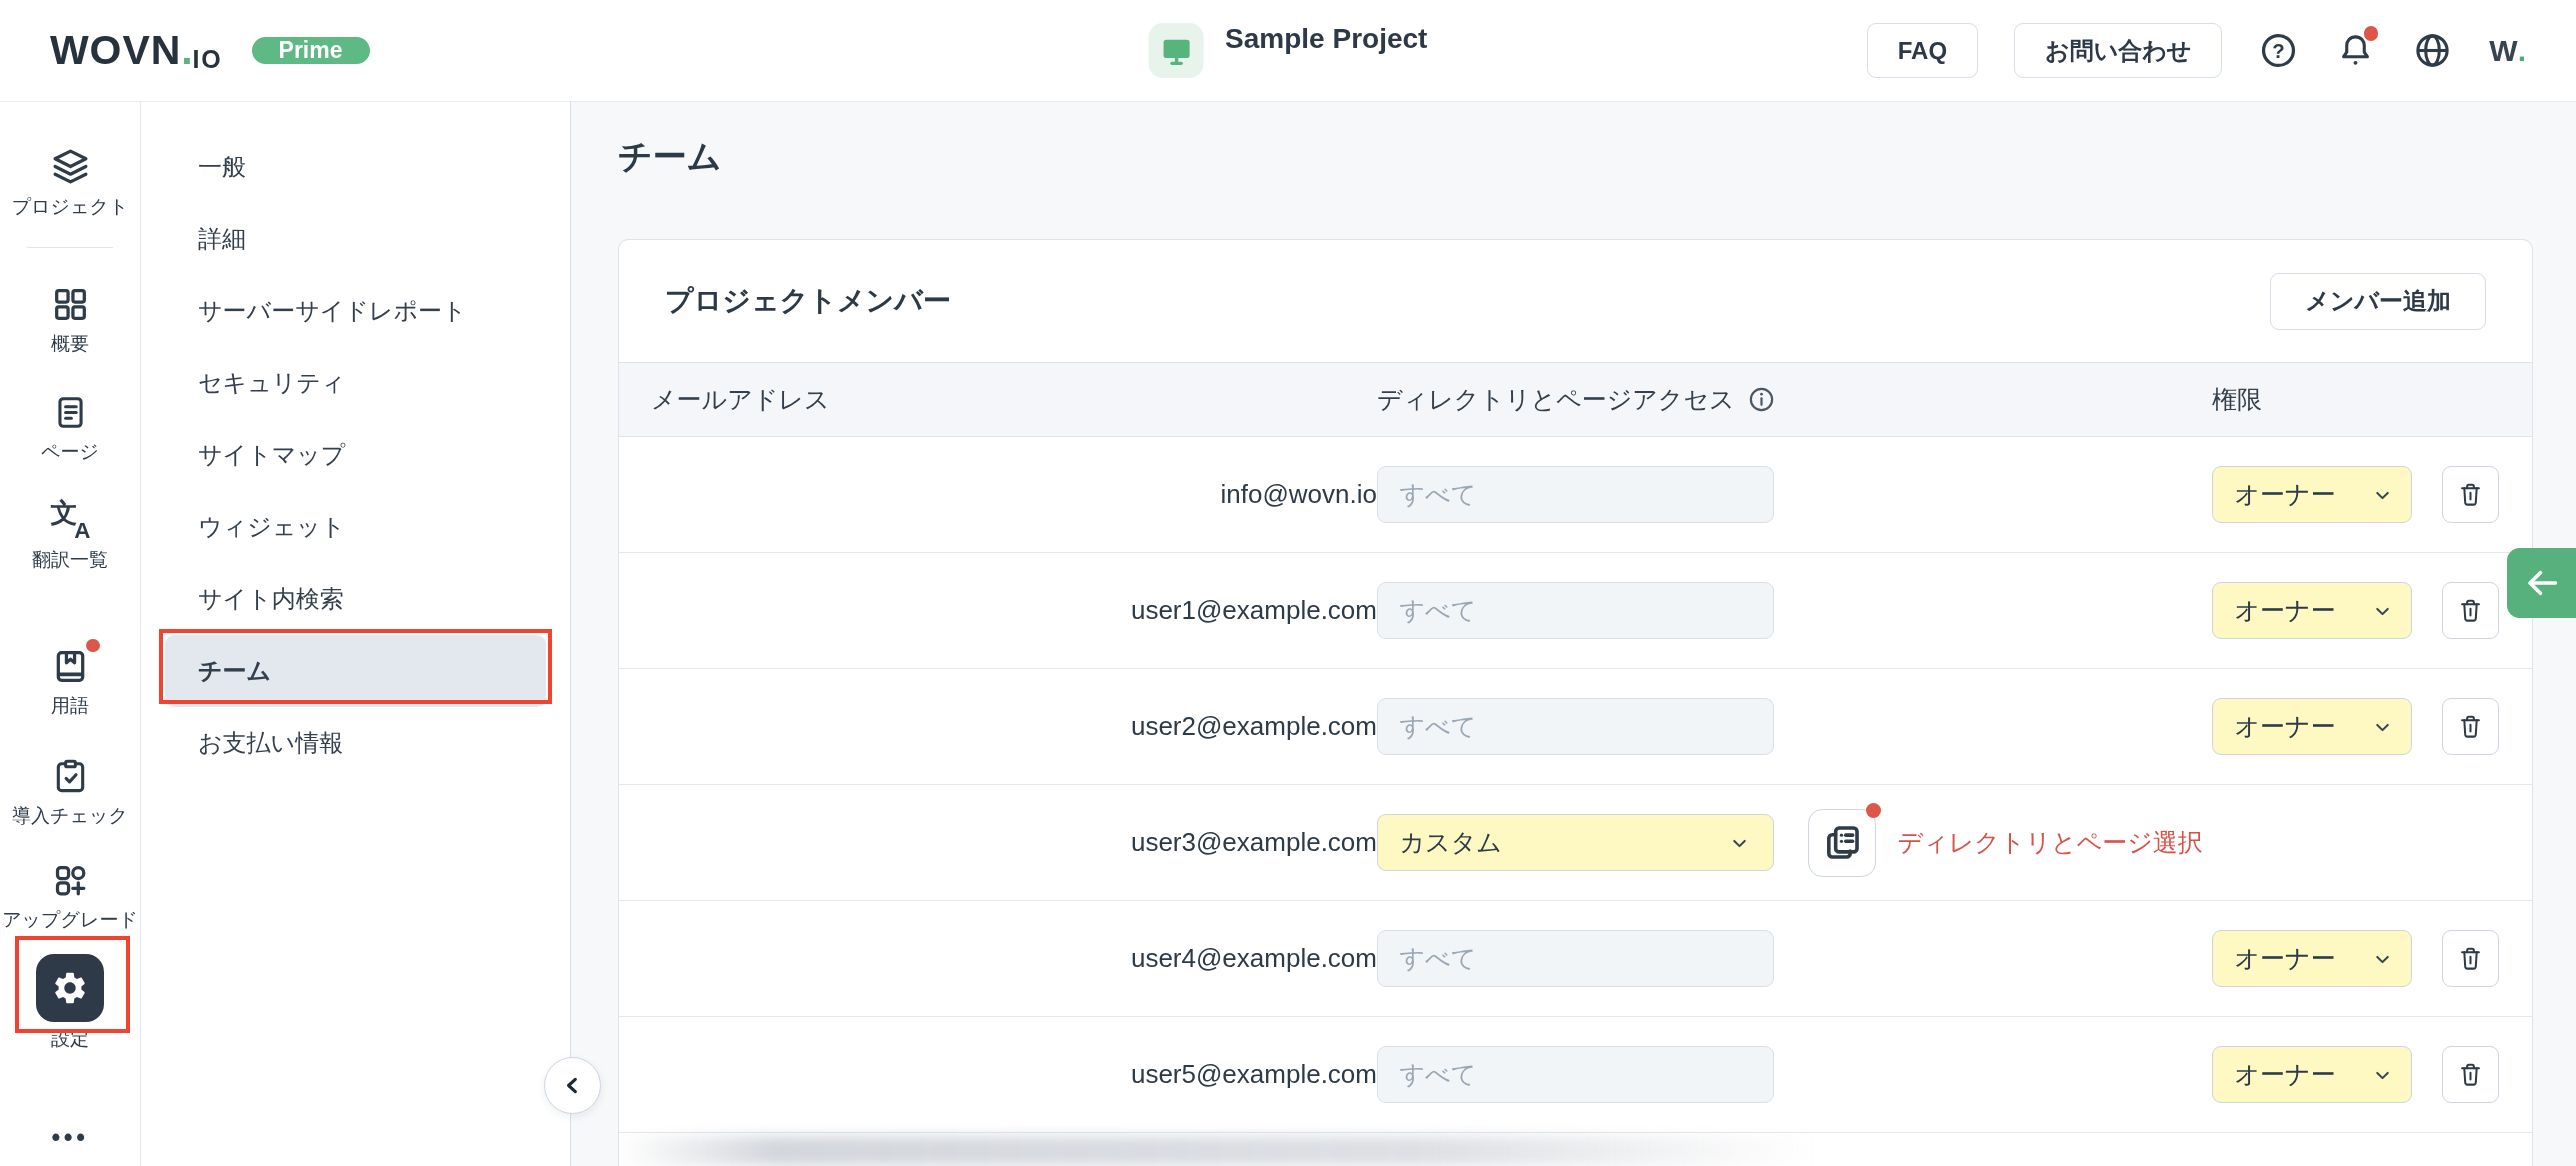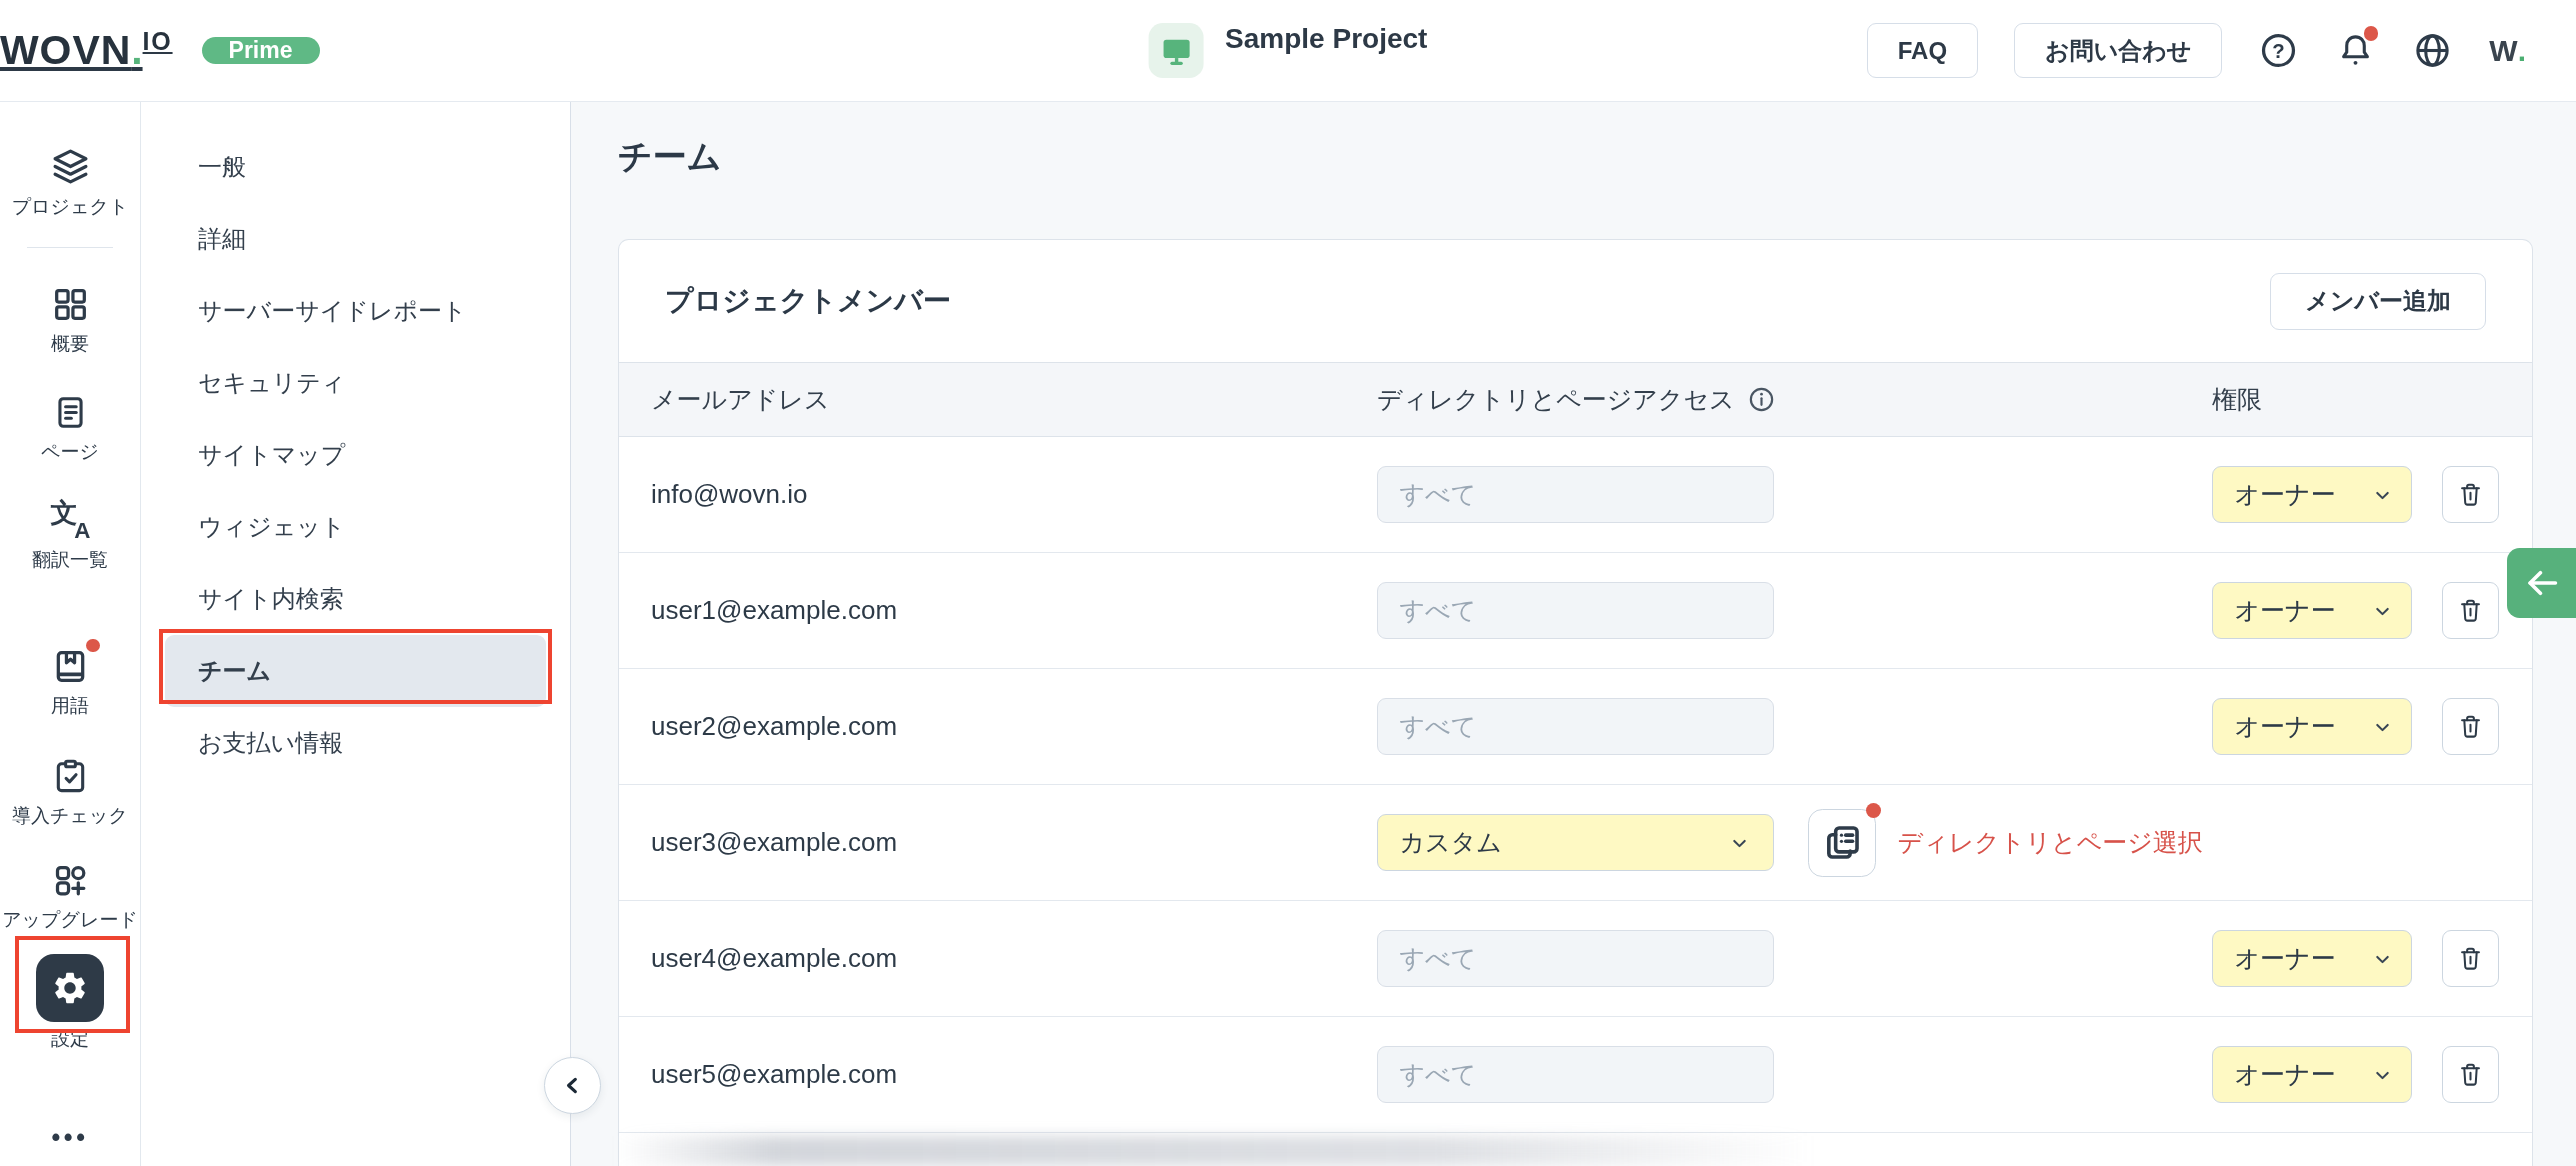--- a/index.html
+++ b/index.html
@@ -2,21 +2,21 @@
 <html style="font-size:14.3px"><head>
 <meta charset="utf-8">
 <style>
   * { box-sizing: border-box; margin: 0; padding: 0; }
   html,body { width:2576px; height:1166px; overflow:hidden; background:#f6f8fa;
     font-family:"Liberation Sans","DejaVu Sans",sans-serif; color:#2d3946; }
 
   
   .header { position:absolute; top:0; left:0; width:2576px; height:102px; background:#fff;
     border-bottom:1.8px solid #e5eaf0; display:flex; align-items:center; z-index:40; }
-  .logo { display:flex; align-items:flex-start; cursor:pointer;text-decoration:underline; }
+  .logo { display:flex; align-items:flex-end; margin-left:50px; cursor:pointer; }
   .logo-main { font-size:41px; font-weight:800; letter-spacing:0.9px; color:#27323d; }
   .logo-dot { color:#57b47c; font-size:41px; font-weight:800; }
   .logo-suffix { font-size:25px; font-weight:800; letter-spacing:1.8px; color:#27323d; text-transform:uppercase; }
   .plan-badge { margin-left:29px; background:#5fb985; color:#fff; font-size:23px; font-weight:600;
     padding:0 27px; border-radius:25px; }
   .project-switcher { position:absolute; left:50%; transform:translateX(-50%); display:flex;
     align-items:flex-start; gap:21.5px; cursor:pointer; }
   .project-chip { width:55px; height:55px; border-radius:14.3px; background:#e7f3eb; display:flex;
     align-items:center; justify-content:center; }
   .project-name { font-size:28px; font-weight:700; color:#2d3946; }
@@ -65,21 +65,21 @@
   .card-header { height:122px; display:flex; align-items:center; padding:0 46px;gap:12px; }
   .card-title { font-size:28px; font-weight:700; color:#2c3947; }
   .add-member-btn { margin-left:auto; height:57px; padding:0 34px; }
 
   .thead { height:75px; background:#f4f6f9; border-top:1.8px solid #dde3ea; border-bottom:1.8px solid #dde3ea;
     display:grid; grid-template-columns:758px 835px auto; align-items:center; font-size:25px; color:#333f4c; }
   .thead .th1 { padding-left:32px; }
   .th-access { display:flex; align-items:center; gap:12.5px; }
   .trow { height:116px; border-bottom:1.8px solid #e3e8ee; display:grid;
     grid-template-columns:758px 835px auto; align-items:center; background:#fff; }
-  .email-cell { padding-left:32px; font-size:26px; color:#2d3a47; }
+  .email-cell { padding-left:32px; font-size:26px; color:#2d3a47;text-align:right; }
   .access-cell { display:flex; align-items:center; }
   .access-input { width:397px; height:57px; background:#f2f5f8; border:1.8px solid #d9dfe7;
     border-radius:9px; padding:0 21.5px; font-size:25px; font-family:inherit; color:#2d3a47; }
   .access-input::placeholder { color:#9aa7b4; opacity:1; }
   .select { position:relative; height:57px; background:#fef9c3; border:1.8px solid #ccd6e0;
     border-radius:9px; display:flex; align-items:center; padding:0 21.5px; font-size:25px;
     color:#2d3a47; cursor:pointer; }
   .select .chev { position:absolute; right:16px; top:50%; transform:translateY(-50%); display:flex; }
   .select-wide { width:397px; }
   .select-role { width:200px; }

